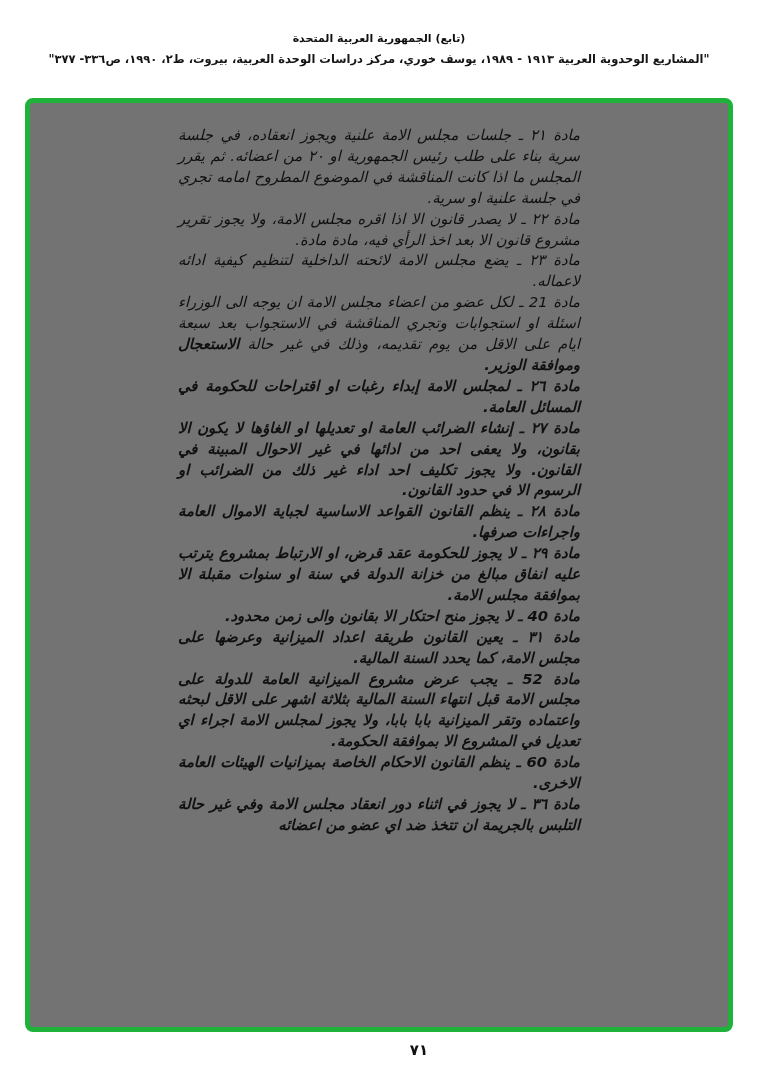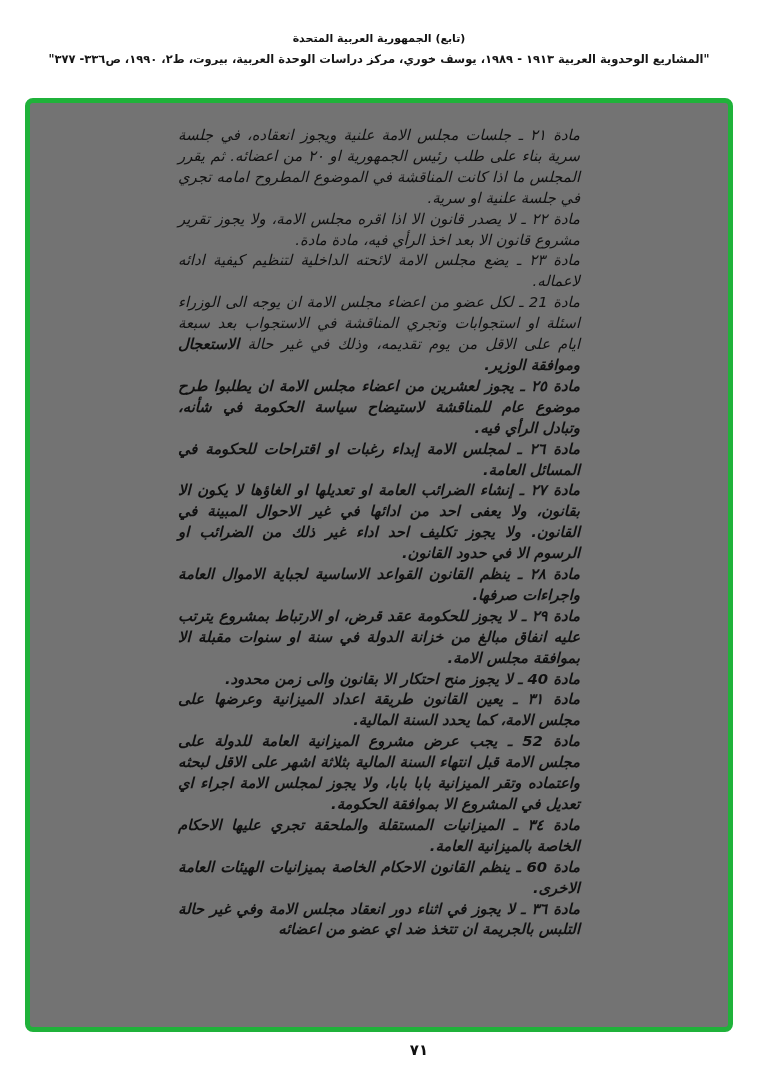--- a/index.html
+++ b/index.html
@@ -86,29 +86,27 @@
     <div class="title">(تابع) الجمهورية العربية المتحدة</div>
     <div class="citation">"المشاريع الوحدوية العربية ١٩١٣ - ١٩٨٩، يوسف خوري، مركز دراسات الوحدة العربية، بيروت، ط٢، ١٩٩٠، ص٣٣٦- ٣٧٧"</div>
   </div>
 
   <div class="frame" style="border-color: rgb(31, 178, 58);">
     <div class="content">
       <p class="article">مادة ٢١ ـ جلسات مجلس الامة علنية ويجوز انعقاده، في جلسة سرية بناء على طلب رئيس الجمهورية او ٢٠ من اعضائه. ثم يقرر المجلس ما اذا كانت المناقشة في الموضوع المطروح امامه تجري في جلسة علنية او سرية.</p>
       <p class="article">مادة ٢٢ ـ لا يصدر قانون الا اذا اقره مجلس الامة، ولا يجوز تقرير مشروع قانون الا بعد اخذ الرأي فيه، مادة مادة.</p>
       <p class="article">مادة ٢٣ ـ يضع مجلس الامة لائحته الداخلية لتنظيم كيفية ادائه لاعماله.</p>
       <p class="article"><span>مادة 21 ـ لكل عضو من اعضاء مجلس الامة ان يوجه الى الوزراء اسئلة او استجوابات وتجري المناقشة في الاستجواب بعد سبعة ايام على الاقل من يوم تقديمه، وذلك في غير حالة</span> <span class="bold">الاستعجال وموافقة الوزير.</span></p>
-      <p class="article bold">مادة ٢٥ ـ يجوز لعشرين من اعضاء مجلس الامة ان يطلبوا طرح موضوع عام للمناقشة لاستيضاح سياسة الحكومة في شأنه، وتبادل الرأي فيه.</p>
       <p class="article bold">مادة ٢٦ ـ لمجلس الامة إبداء رغبات او اقتراحات للحكومة في المسائل العامة.</p>
       <p class="article bold">مادة ٢٧ ـ إنشاء الضرائب العامة او تعديلها او الغاؤها لا يكون الا بقانون، ولا يعفى احد من ادائها في غير الاحوال المبينة في القانون. ولا يجوز تكليف احد اداء غير ذلك من الضرائب او الرسوم الا في حدود القانون.</p>
       <p class="article bold">مادة ٢٨ ـ ينظم القانون القواعد الاساسية لجباية الاموال العامة واجراءات صرفها.</p>
       <p class="article bold">مادة ٢٩ ـ لا يجوز للحكومة عقد قرض، او الارتباط بمشروع يترتب عليه انفاق مبالغ من خزانة الدولة في سنة او سنوات مقبلة الا بموافقة مجلس الامة.</p>
       <p class="article bold">مادة 40 ـ لا يجوز منح احتكار الا بقانون والى زمن محدود.</p>
       <p class="article bold">مادة ٣١ ـ يعين القانون طريقة اعداد الميزانية وعرضها على مجلس الامة، كما يحدد السنة المالية.</p>
       <p class="article bold">مادة 52 ـ يجب عرض مشروع الميزانية العامة للدولة على مجلس الامة قبل انتهاء السنة المالية بثلاثة اشهر على الاقل لبحثه واعتماده وتقر الميزانية بابا بابا، ولا يجوز لمجلس الامة اجراء اي تعديل في المشروع الا بموافقة الحكومة.</p>
-      <p class="article bold">مادة ٣٤ ـ الميزانيات المستقلة والملحقة تجري عليها الاحكام الخاصة بالميزانية العامة.</p>
       <p class="article bold">مادة 60 ـ ينظم القانون الاحكام الخاصة بميزانيات الهيئات العامة الاخرى.</p>
       <p class="article bold">مادة ٣٦ ـ لا يجوز في اثناء دور انعقاد مجلس الامة وفي غير حالة التلبس بالجريمة ان تتخذ ضد اي عضو من اعضائه</p>
     </div>
   </div>
 
   <div class="footer">
     <span class="pagenum">٧١</span>
   </div>
 
 </div>

